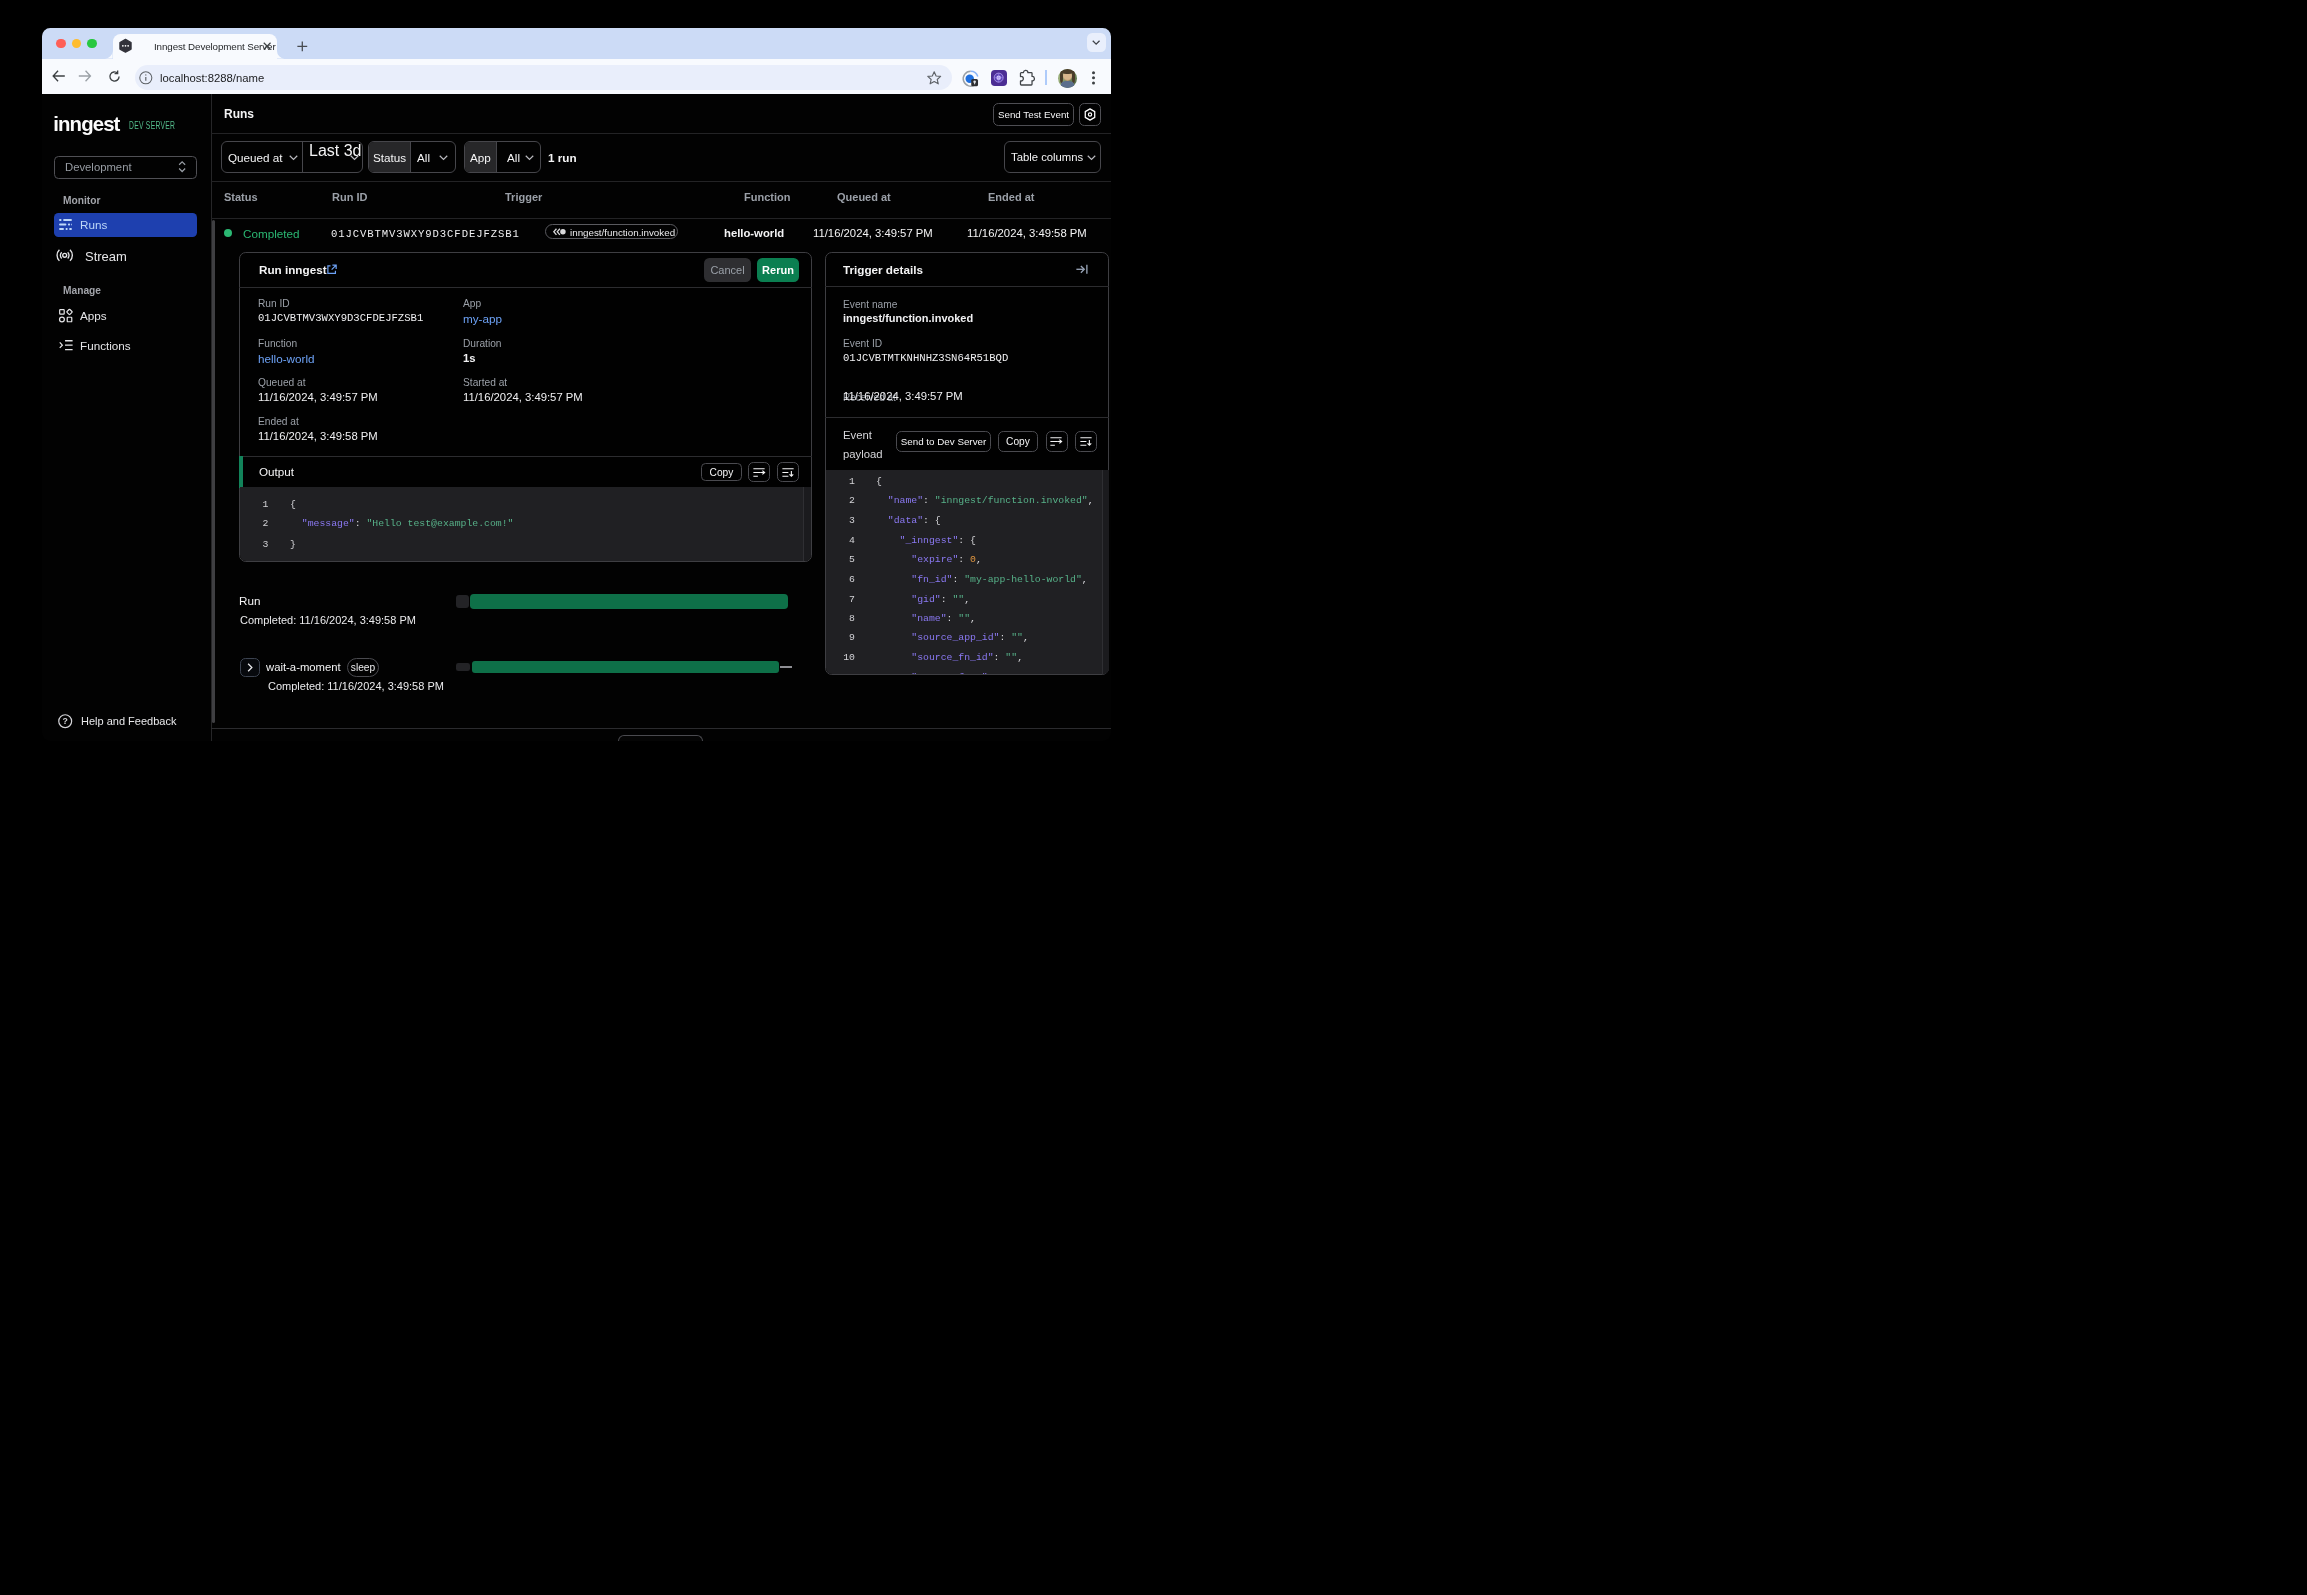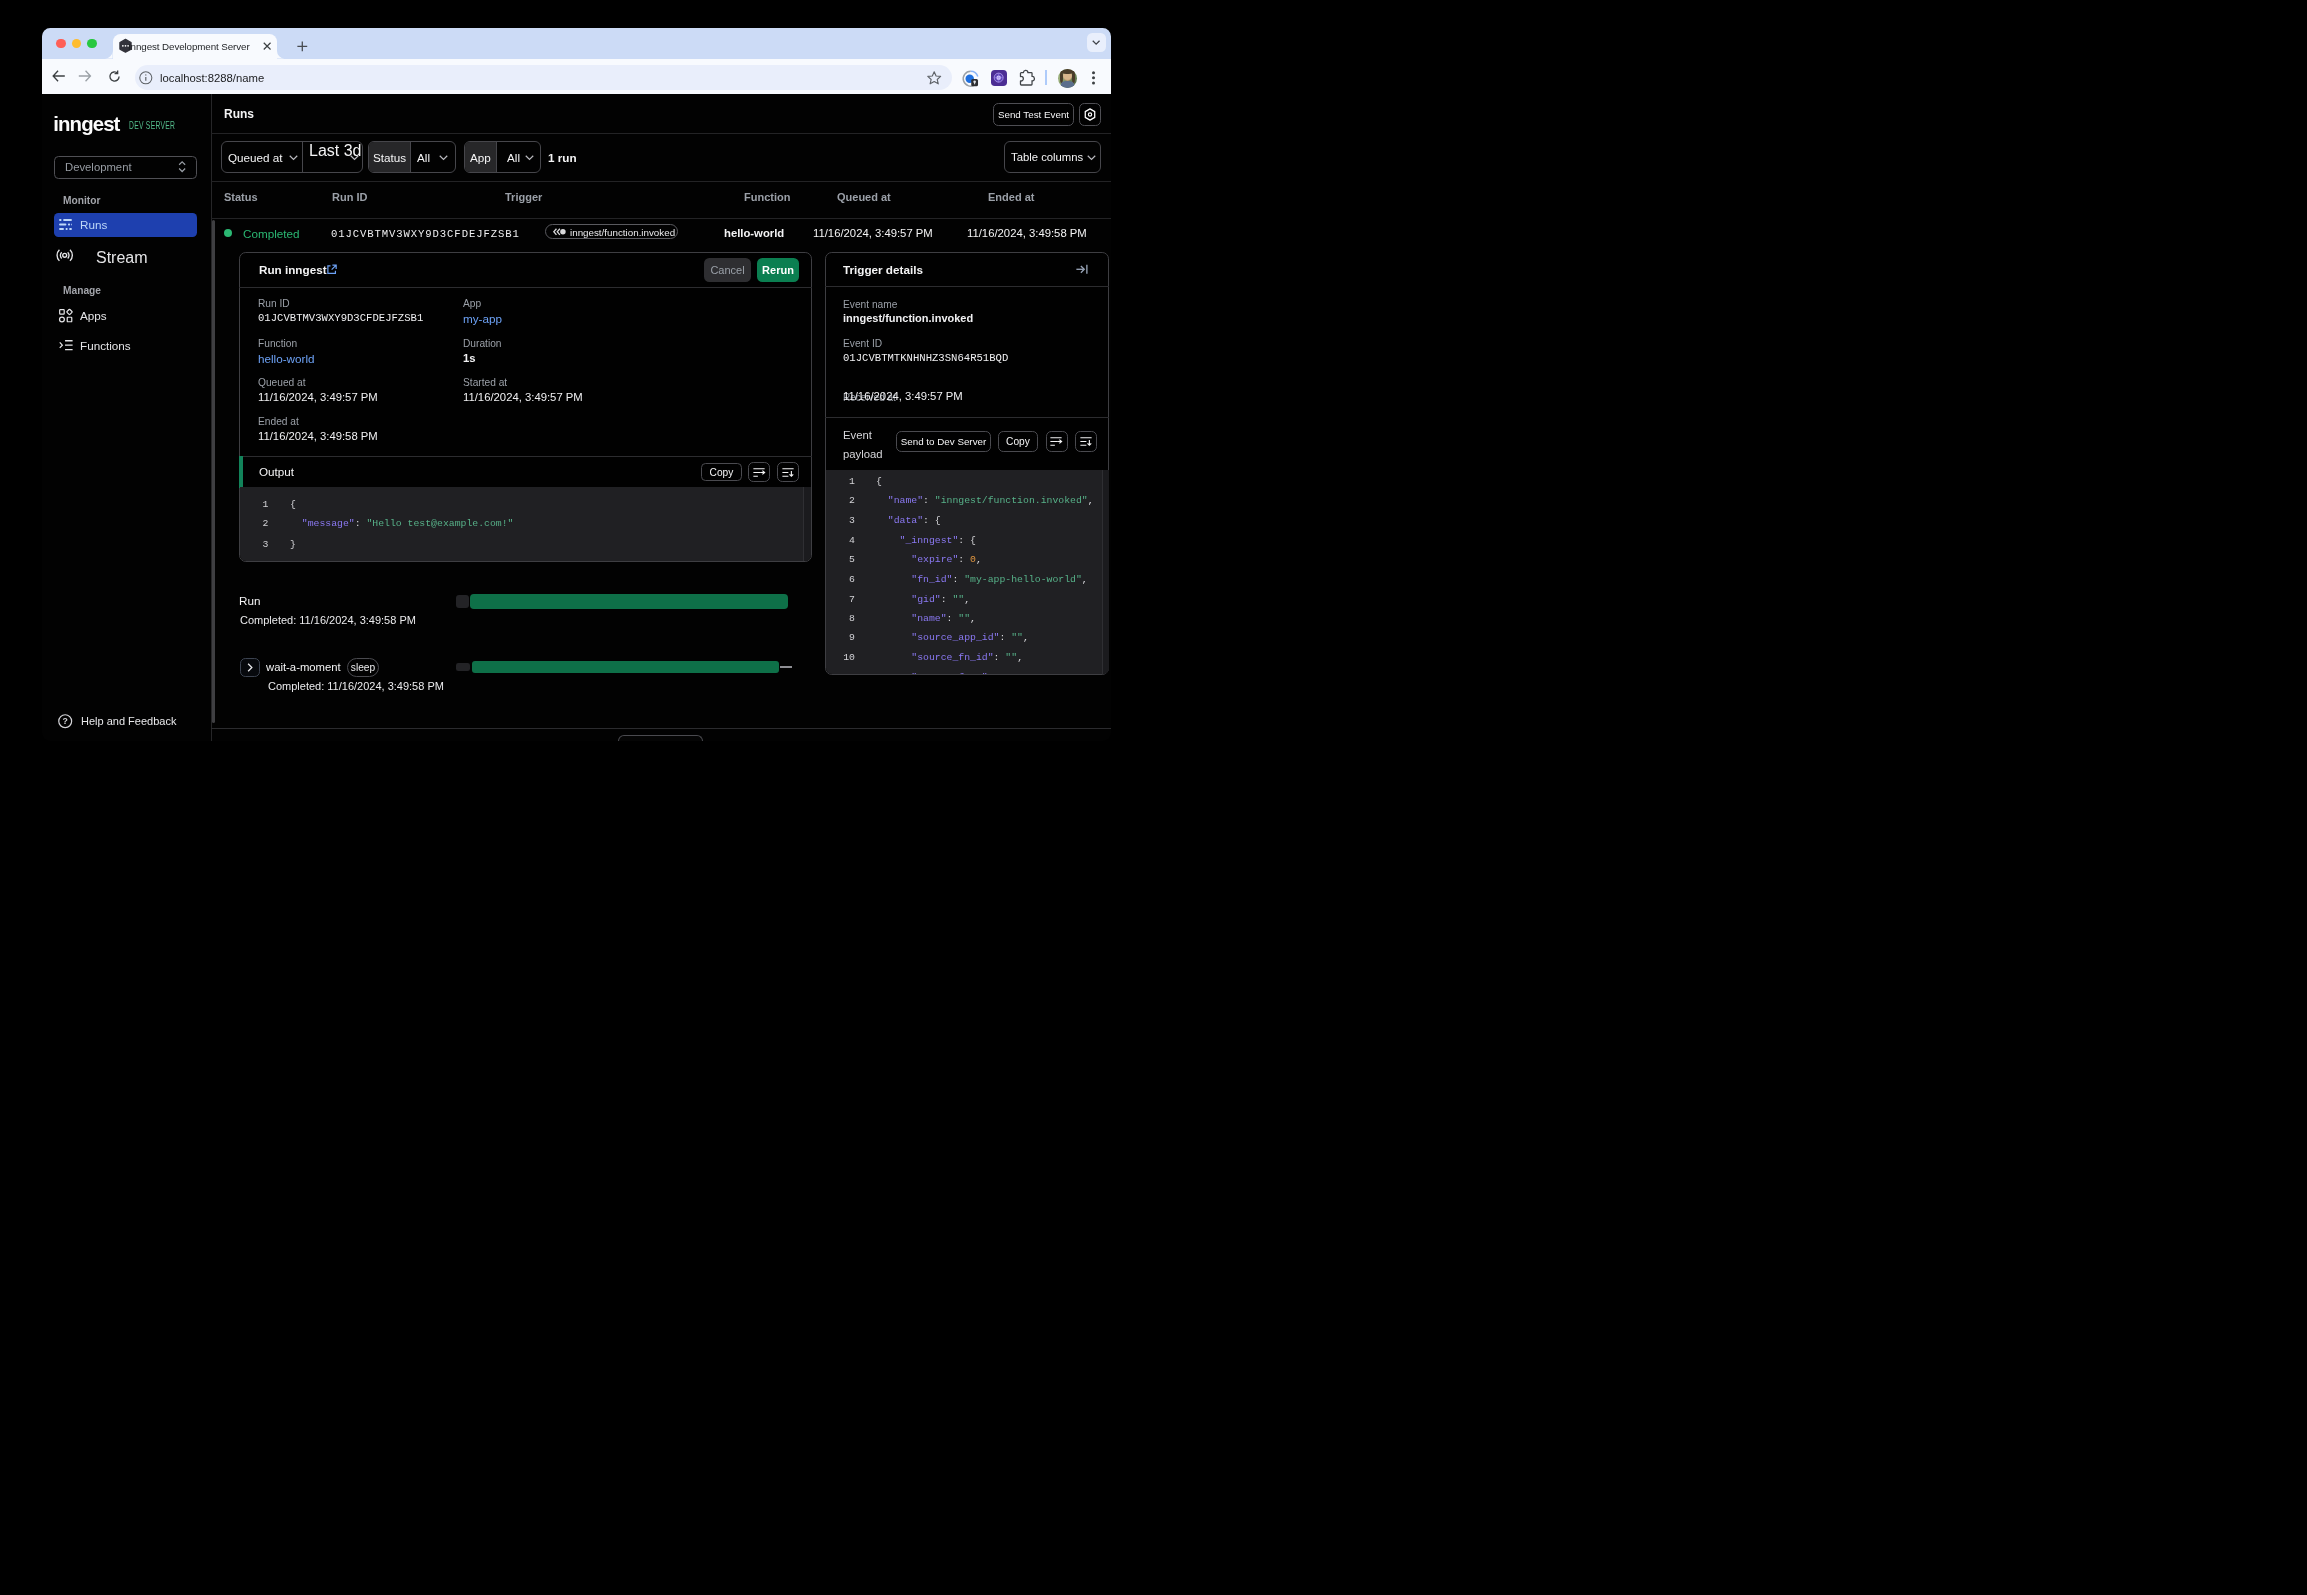--- a/index.html
+++ b/index.html
@@ -24,21 +24,21 @@
     </svg>
 <svg class="a" style="left:235px;top:23.4px" width="7.6" height="7.6" viewBox="0 0 10 10">
       <path d="M0 10 L0 0 A10 10 0 0 0 10 10 Z" fill="#f8fafe"></path>
     </svg>
 <svg class="a" style="left:77px;top:11.3px" width="13" height="13.6" viewBox="0 0 17 18">
 <path d="M8.5 0.5 L15.9 4.6 V13.4 L8.5 17.5 L1.1 13.4 V4.6 Z" fill="#32323a" stroke="#32323a" stroke-width="1.6" stroke-linejoin="round"></path>
 <circle cx="5" cy="9" r="1.15" fill="#fff"></circle>
       <circle cx="8.5" cy="9" r="1.15" fill="#fff"></circle>
       <circle cx="12" cy="9" r="1.15" fill="#fff"></circle>
 </svg>
-<div class="a" style="left:86px;top:13px;width:128px;font-size:9.8px;color:#1f2124;letter-spacing:-0.1px;white-space:nowrap;overflow:hidden">Inngest Development Server</div>
+<div class="a" style="left:112px;top:13px;width:128px;font-size:9.8px;color:#1f2124;letter-spacing:-0.1px;white-space:nowrap;overflow:hidden">Inngest Development Server</div>
 <svg class="a" style="left:221px;top:13.6px" width="8.3" height="8.3" viewBox="0 0 11 11">
       <path d="M1 1 L10 10 M10 1 L1 10" stroke="#3c4043" stroke-width="1.6"></path>
     </svg>
 <svg class="a" style="left:255px;top:13px" width="10.6" height="10.6" viewBox="0 0 14 14">
       <path d="M7 0.5 V13.5 M0.5 7 H13.5" stroke="#474b50" stroke-width="1.7"></path>
     </svg>
 <div class="a" style="left:1045px;top:4.9px;width:19px;height:19px;border-radius:5.3px;background:#e9effc"></div>
 <svg class="a" style="left:1050px;top:12px" width="8.3" height="5.3" viewBox="0 0 11 7">
       <path d="M1 1 L5.5 5.5 L10 1" stroke="#41444a" stroke-width="1.7" fill="none"></path>
     </svg>
@@ -126,21 +126,21 @@
 
 <svg class="a" style="left:14.4px;top:219px" width="17.4" height="16.6" viewBox="0 0 23 22">
 <g stroke="#e5e5e7" stroke-width="1.8" fill="none">
 <circle cx="11.5" cy="11" r="2.6"></circle>
 <path d="M7.5 6.9 a5.7 5.7 0 0 0 0 8.2"></path>
 <path d="M15.5 6.9 a5.7 5.7 0 0 1 0 8.2"></path>
 <path d="M4.5 3.6 a10.3 10.3 0 0 0 0 14.8"></path>
 <path d="M18.5 3.6 a10.3 10.3 0 0 1 0 14.8"></path>
 </g>
     </svg>
-<div class="a" style="left:54px;top:221px;font-size:16px;color:#e5e5e7">Stream</div>
+<div class="a" style="left:43px;top:221px;font-size:13px;color:#e5e5e7">Stream</div>
 
 <div class="a" style="left:21px;top:257px;font-size:10.2px;font-weight:700;color:#a3a5ab">Manage</div>
 <svg class="a" style="left:16.6px;top:281px" width="13.6" height="13.6" viewBox="0 0 18 18">
 <g stroke="#e5e5e7" stroke-width="1.6" fill="none">
         <rect x="0.9" y="0.9" width="6" height="6" rx="0.8"></rect>
         <circle cx="3.9" cy="13.9" r="3.2"></circle>
         <rect x="10.9" y="10.9" width="6" height="6" rx="0.8"></rect>
         <rect x="11.2" y="1.2" width="5.4" height="5.4" rx="0.8" transform="rotate(45 13.9 3.9)"></rect>
       </g>
     </svg>

